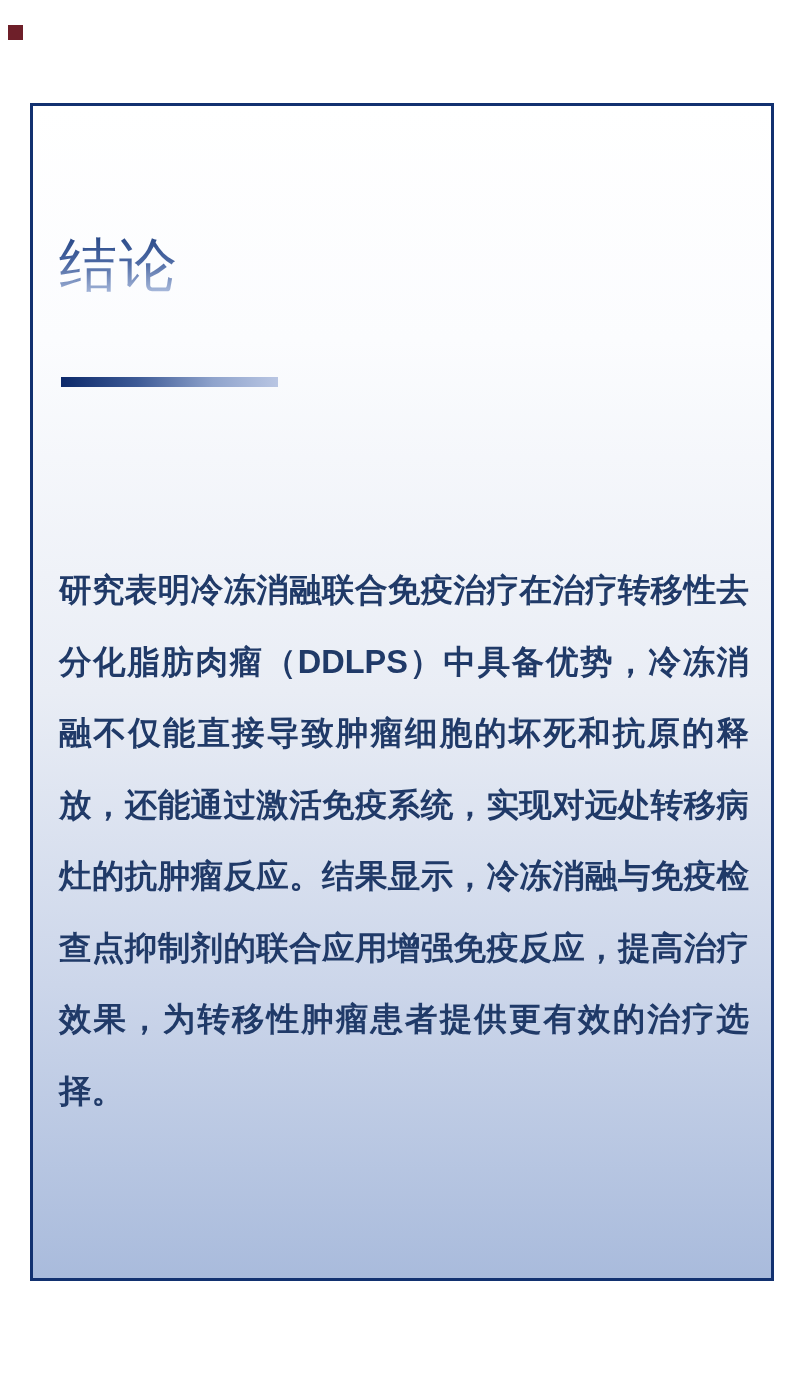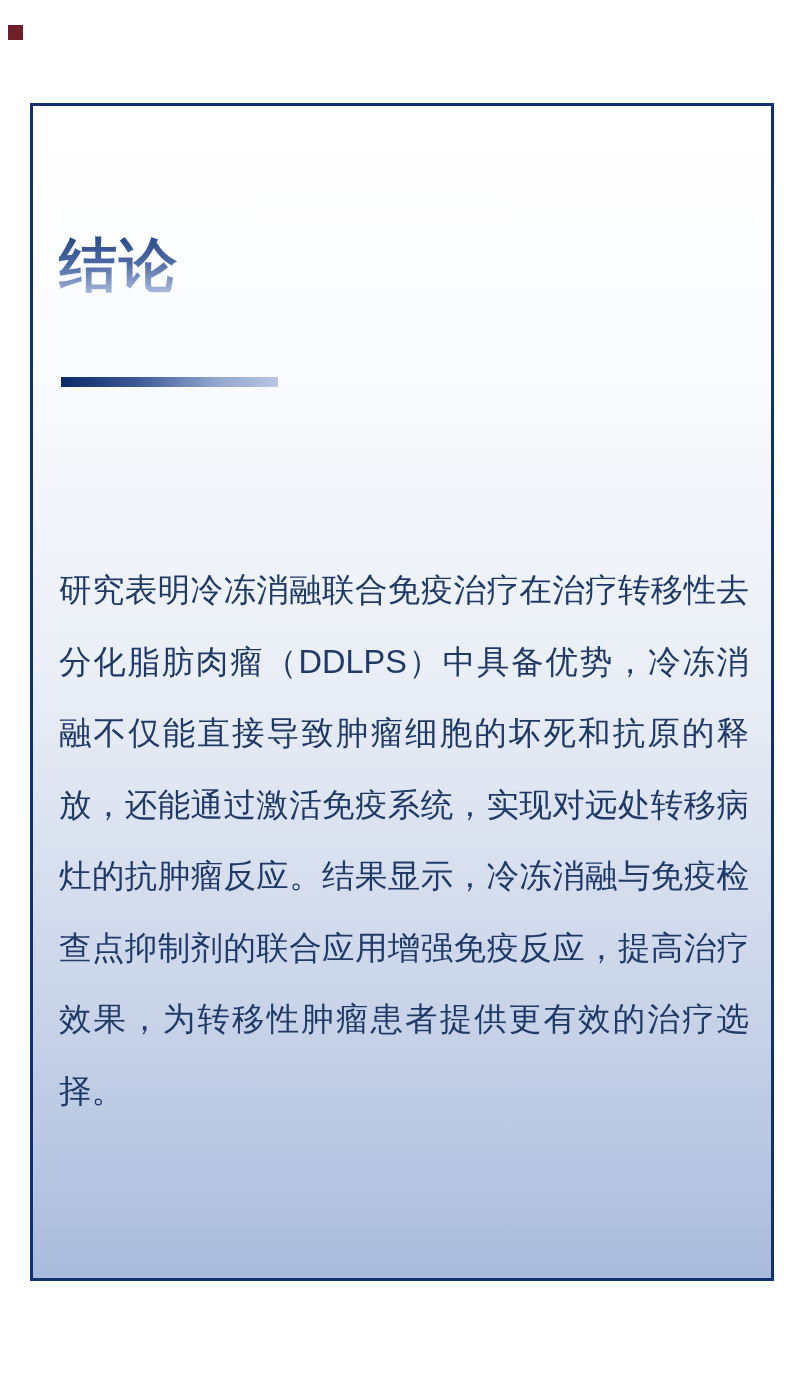--- a/index.html
+++ b/index.html
@@ -37,21 +37,21 @@
       #a9bbdc 100%);
     overflow: hidden;
   }
   .title {
     position: absolute;
     left: 26px;
     top: 130px;
     margin: 0;
     font-size: 58px;
     line-height: 1;
-    font-weight: bold;
+    font-weight: normal;
     letter-spacing: 2px;
     background: linear-gradient(178deg, #2b4b8a 5%, #4a67a2 45%, #b0c0e0 100%);
     -webkit-background-clip: text;
     background-clip: text;
     color: transparent;
   }
   .divider {
     position: absolute;
     left: 28px;
     top: 271px;
@@ -68,20 +68,21 @@
     left: 26px;
     top: 449px;
     width: 690px;
     margin: 0;
     font-size: 32.5px;
     line-height: 71.5px;
     color: #203a68;
     text-align: justify;
     text-justify: inter-ideograph;
     word-break: normal;
+    font-weight: bold;
   }
 </style>
 </head>
 <body>
 
 <div class="corner-square"></div>
 
 <div class="card">
   <h1 class="title">结论</h1>
   <div class="divider"></div>

